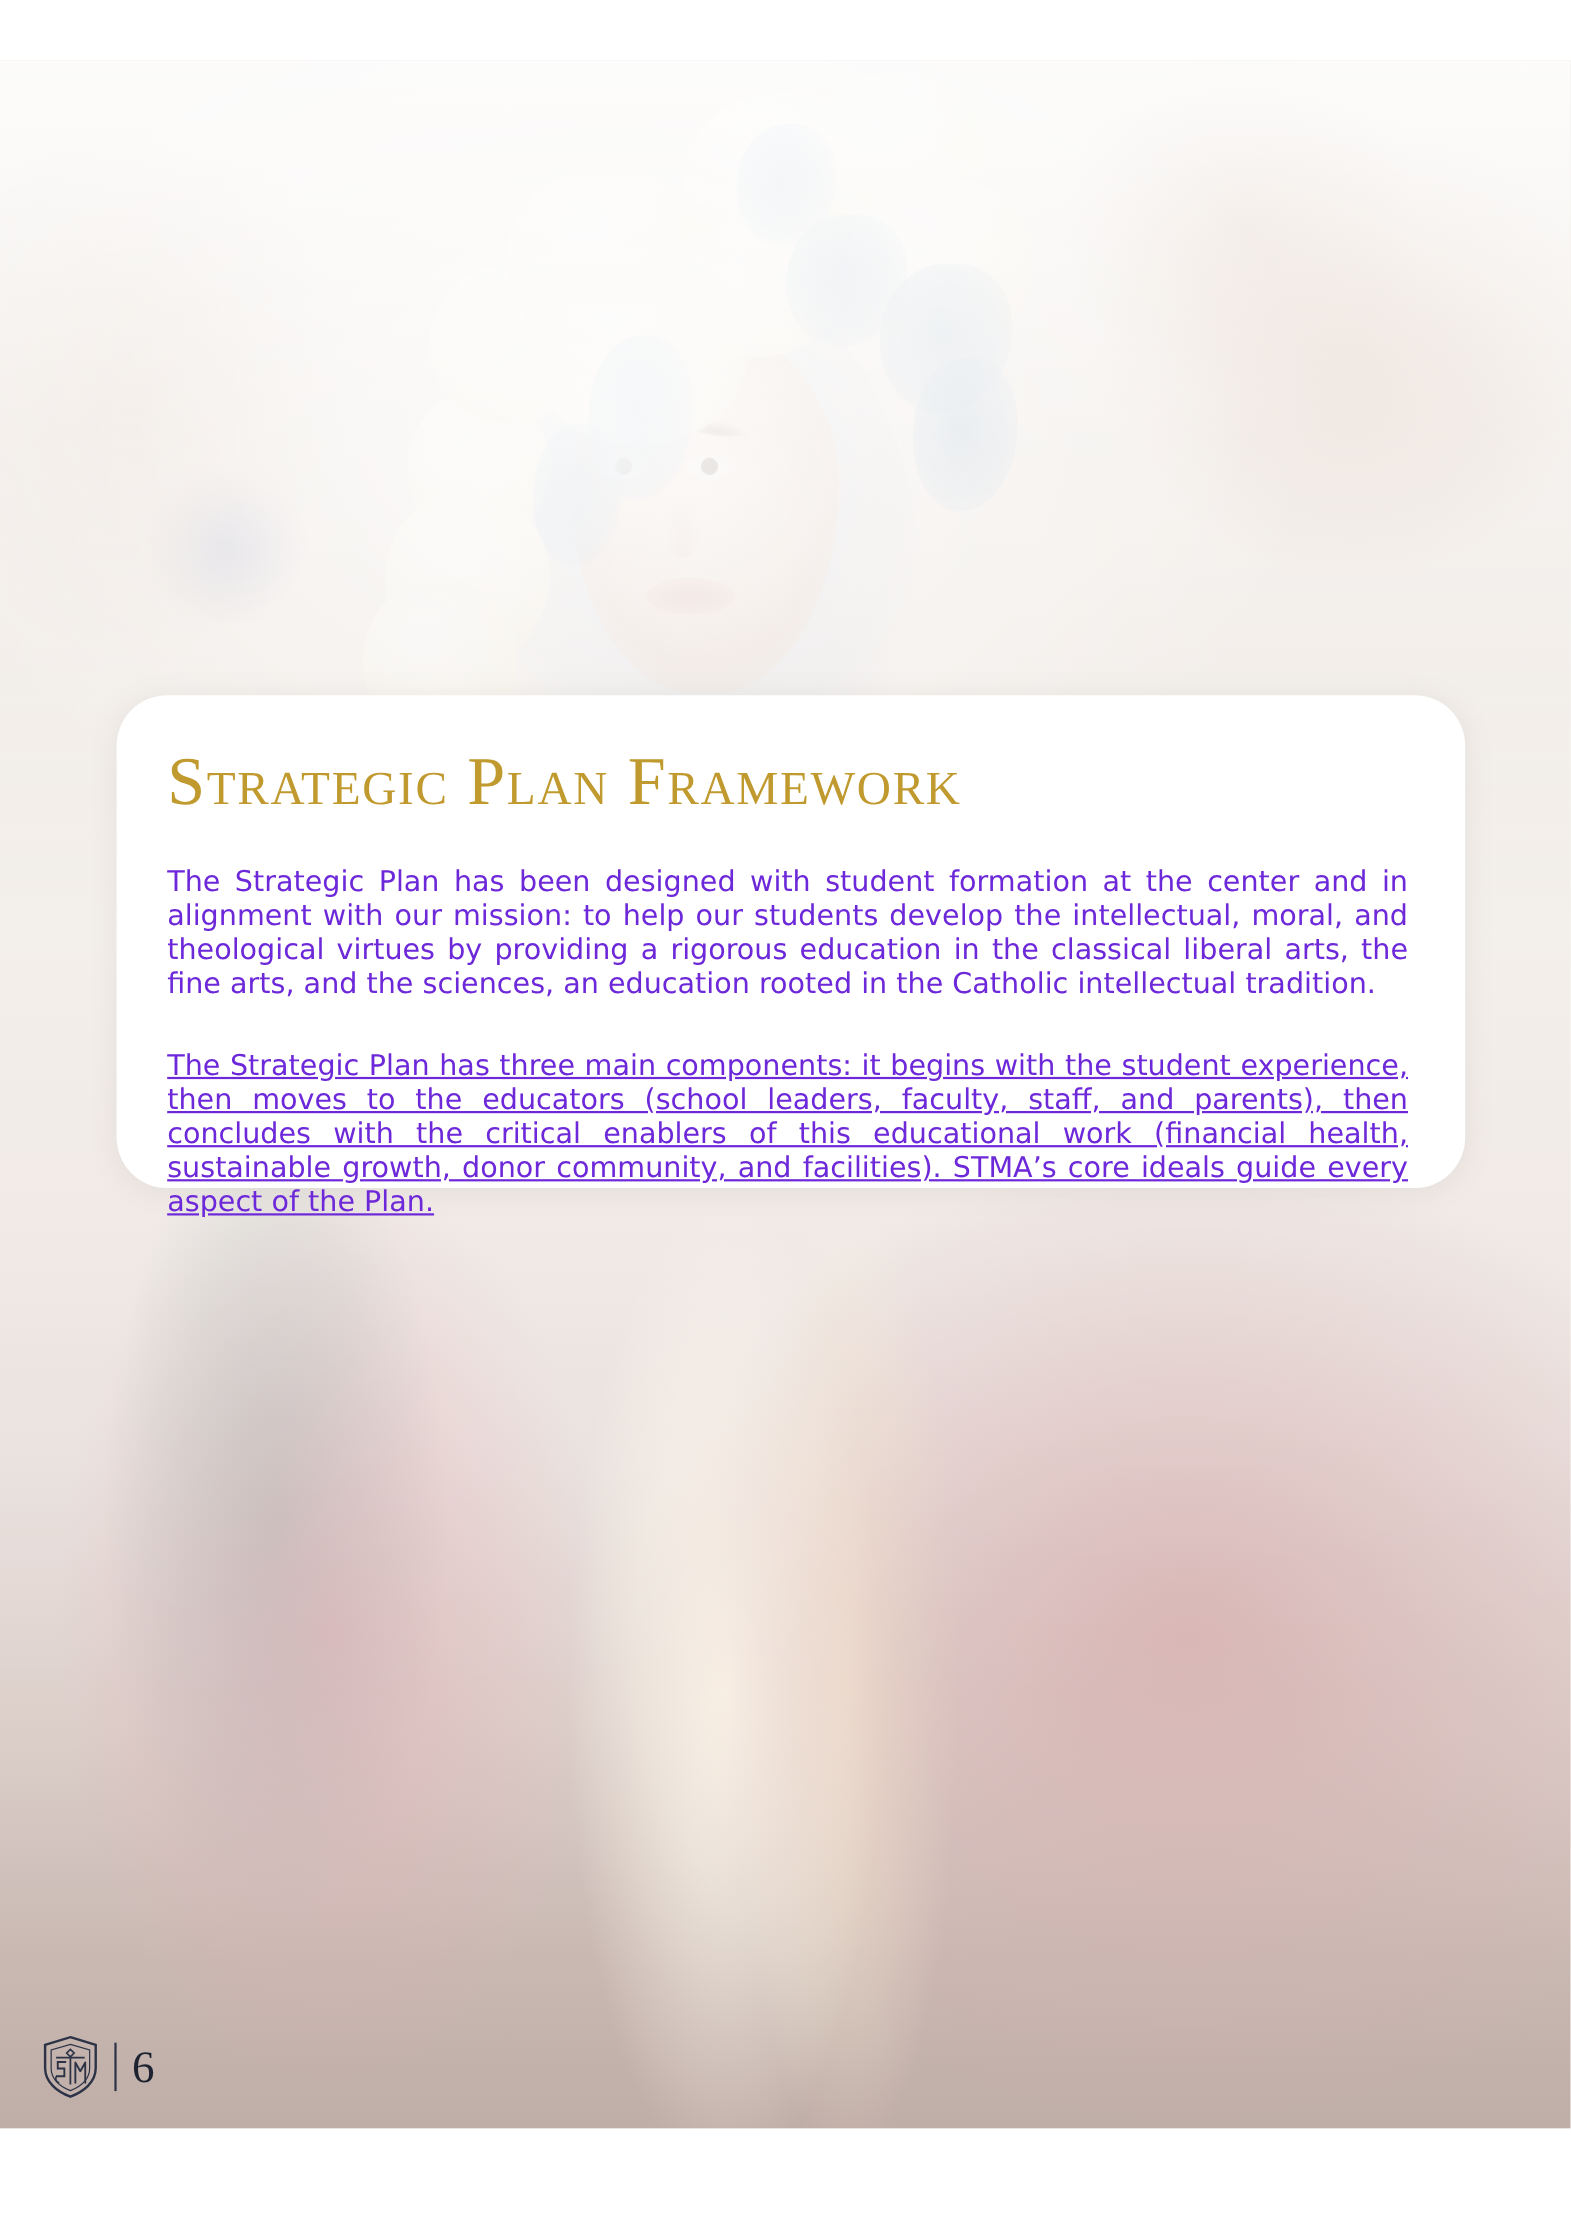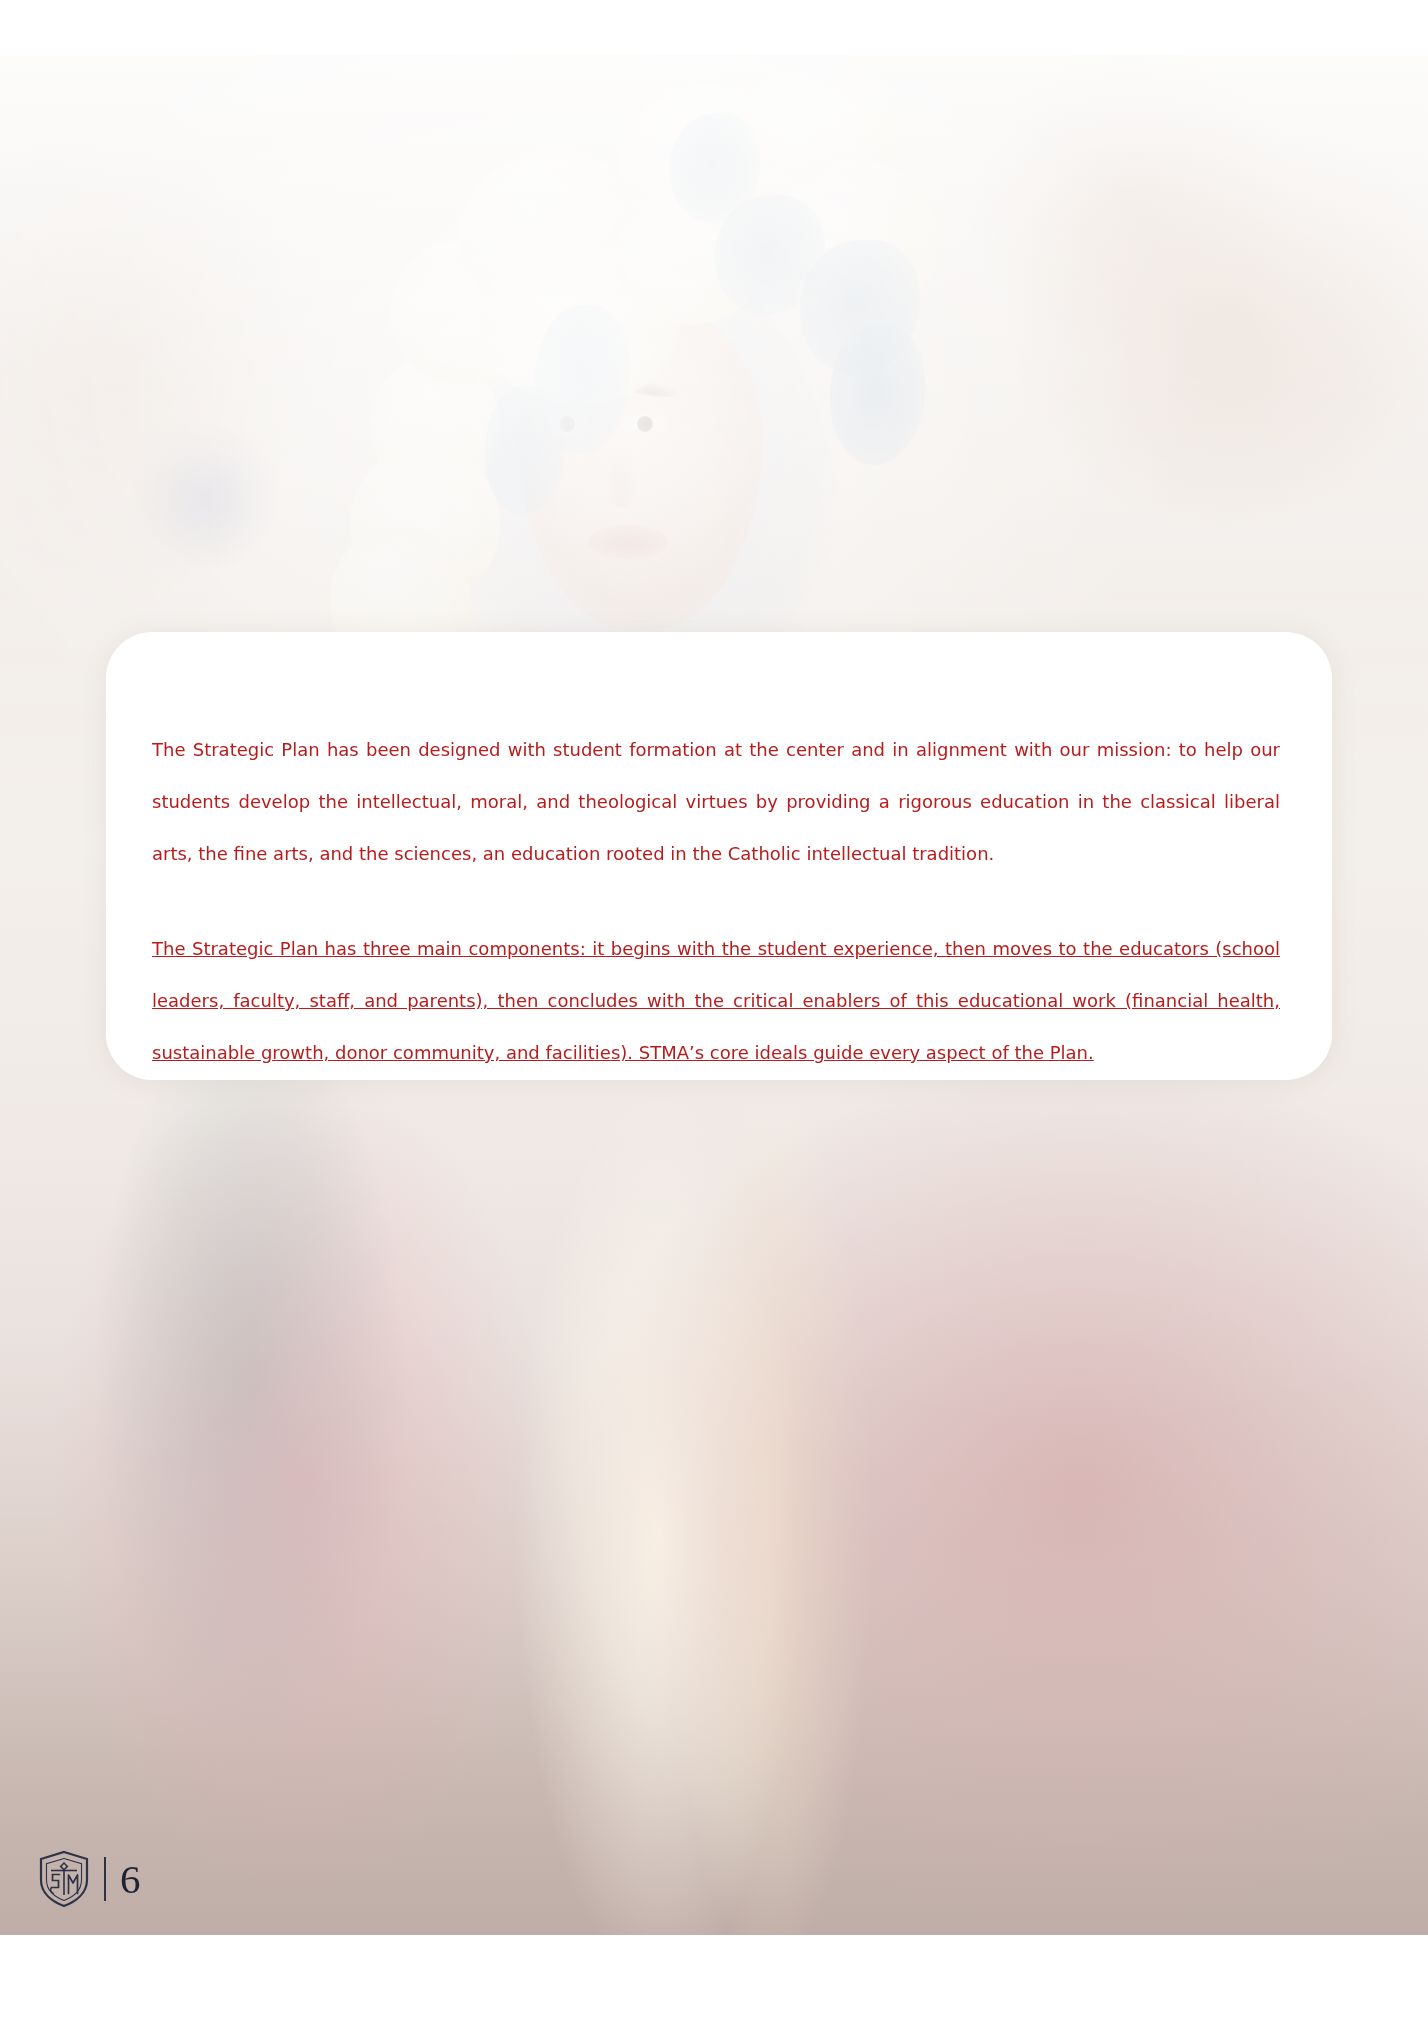--- a/index.html
+++ b/index.html
@@ -181,24 +181,24 @@
     line-height: 1.02;
     font-weight: 400;
     font-variant: small-caps;
     letter-spacing: 1.5px;
     white-space: nowrap;
   }
 
   .body-copy {
     margin: 0;
     padding: 0 6px 0 0;
-    color: #b91c1c;
+    color: #6d28d9;
     font-family: "DejaVu Sans", "Liberation Sans", sans-serif;
-    font-size: 18px;
-    line-height: 52px;
+    font-size: 26px;
+    line-height: 31px;
     text-align: justify;
     text-justify: inter-word;
     font-weight: 400;
   }
   .p1 { margin-top: 44px; }
   .p2 { margin-top: 43px; text-decoration: underline; }
 
   
   .footer {
     position: absolute;
@@ -258,20 +258,21 @@
       <div class="petal-blue" style="left:205px; top:250px; width:95px;  height:150px;"></div>
       <div class="petal-blue" style="left:155px; top:330px; width:80px;  height:130px;"></div>
       <div class="petal-blue" style="left:500px; top:270px; width:95px;  height:140px;"></div>
     </div>
 
     <div class="photo-haze"></div>
   </div>
 
   <div class="card">
     <div class="card-inner">
+      <h1 class="title">Strategic Plan Framework</h1>
 
       <p class="body-copy p1">The Strategic Plan has been designed with student formation at the center and in alignment with our mission: to help our students develop the intellectual, moral, and theological virtues by providing a rigorous education in the classical liberal arts, the fine arts, and the sciences, an education rooted in the Catholic intellectual tradition.</p>
 
       <p class="body-copy p2">The Strategic Plan has three main components: it begins with the student experience, then moves to the educators (school leaders, faculty, staff, and parents), then concludes with the critical enablers of this educational work (financial health, sustainable growth, donor community, and facilities). STMA’s core ideals guide every aspect of the Plan.</p>
     </div>
   </div>
 
   <div class="footer">
     <svg class="footer-logo" viewBox="0 0 52 58">
       <path d="M26 2 L49 9 V30 C49 43 38 51.5 26 56 C14 51.5 3 43 3 30 V9 Z" fill="none" stroke="#2c3347" stroke-width="2.2"></path>

